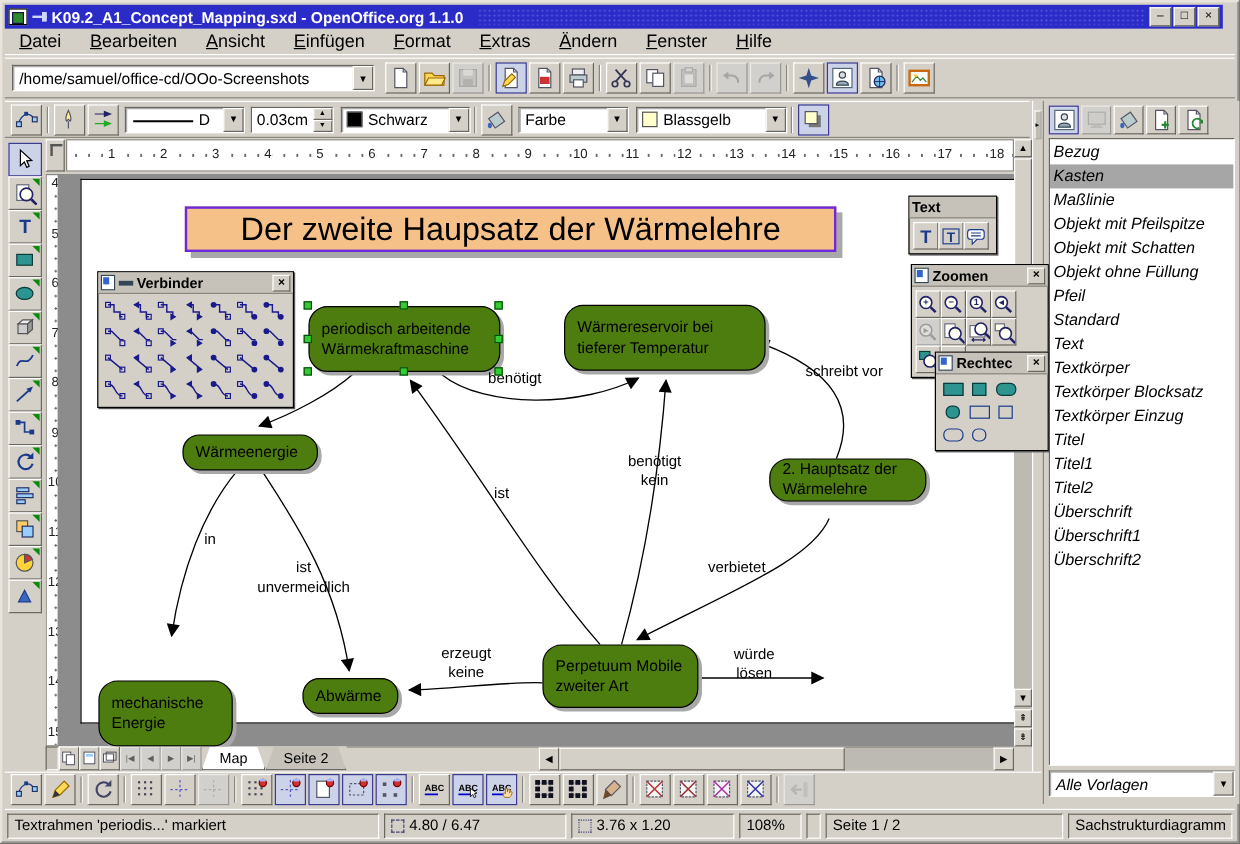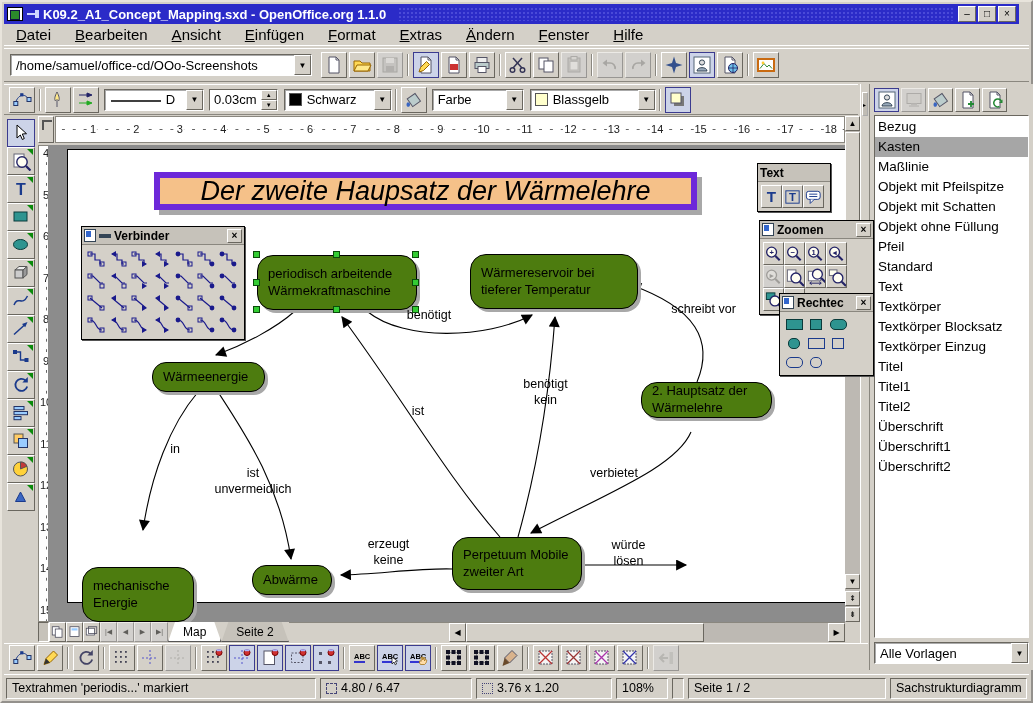--- a/index.html
+++ b/index.html
@@ -49,40 +49,40 @@
   
   .ltoolbar{position:absolute;left:2px;top:115px;width:34px;bottom:33px;background:#d4d0c8;display:flex;flex-direction:column;align-items:center;padding-top:2px;}
   .ltoolbar .ib{width:28px;height:28px;margin:0 0 0 0;}
   .flag::after{content:"";position:absolute;right:1px;top:1px;border-left:6px solid transparent;border-top:6px solid #0a8a0a;}
   
   .canvas{position:absolute;left:46px;top:143px;width:797px;height:477px;background:#8c8c8c;overflow:hidden;}
   .page{position:absolute;left:19px;top:4px;right:-2px;height:454px;background:#fff;border:1px solid #000;border-right:none;}
   .wires{position:absolute;left:0;top:0;z-index:2;}
   .node{position:absolute;z-index:3;background:#4d7c0f;border:1.6px solid #000;border-radius:16px;box-shadow:3px 3px 0 #a8a8a8;display:flex;align-items:center;padding:4px 10px;font-size:13px;line-height:1.3;white-space:pre-line;}
   .node.small{border-radius:14px;}
-  .banner{position:absolute;z-index:3;background:#f5c189;border:6px solid #6d28d9;box-shadow:5px 5px 0 #a8a8a8;display:flex;align-items:center;justify-content:center;font-size:27px;font-style:italic;}
+  .banner{position:absolute;z-index:3;background:#f5c189;border:2px solid #6d28d9;box-shadow:5px 5px 0 #a8a8a8;display:flex;align-items:center;justify-content:center;font-size:27px;}
   .elabel{position:absolute;z-index:3;font-size:12.5px;text-align:center;white-space:pre-line;line-height:1.3;}
   .handle{position:absolute;z-index:4;width:7px;height:7px;background:#33cc33;border:1px solid #0a4a0a;}
   
   .palette{position:absolute;z-index:6;background:#d4d0c8;border:1px solid #000;box-shadow:1px 1px 0 #555;}
   .pal-title{height:18px;background:#c6c2ba;border-bottom:1px solid #8a877f;display:flex;align-items:center;gap:3px;padding:0 2px;font-weight:bold;font-size:12px;}
   .pal-doc{width:12px;height:13px;background:#fff;border:1px solid #345;position:relative;}
   .pal-doc::after{content:"";position:absolute;left:1px;top:1px;width:5px;height:6px;background:#36c;}
   .pal-pin{width:12px;height:4px;background:#345;margin-top:1px;}
   .pal-x{margin-left:auto;width:15px;height:14px;font-size:10px;font-weight:bold;}
   .pal-body{padding:3px;display:flex;flex-wrap:wrap;}
   .vcell{width:22px;height:22px;display:flex;align-items:center;justify-content:center;}
   .zcell{width:21px;height:23px;}
   .rcell{width:22px;height:19px;display:flex;align-items:center;justify-content:center;}
   .rc{border:1px solid #1a3a8c;}
   .rc.fill{background:#2e9490;border-color:#0a3a3a;}
   
   .splitter{position:absolute;left:858px;top:82px;width:9px;bottom:33px;background:#d4d0c8;border-left:1px solid #fff;}
   .splitter .gr{position:absolute;top:8px;left:1px;width:6px;height:24px;background:#c0bcb4;border:1px outset #fff;font-size:6px;line-height:24px;}
-  .stylist{position:absolute;left:867px;top:82px;width:164px;height:586px;background:#d4d0c8;border-left:1px solid #8a877f;padding:3px;}
+  .stylist{position:absolute;left:867px;top:82px;width:164px;height:586px;background:#d4d0c8;border-left:1px solid #8a877f;padding:3px;font-style:italic;}
   .sty-head{display:flex;align-items:center;height:26px;}
   .sty-head .ib{width:25px;height:24px;}
   .stylist-list{position:absolute;left:4px;top:31px;width:155px;bottom:32px;background:#fff;border:1px solid;border-color:#6a675f #fff #fff #6a675f;overflow:hidden;padding-top:1px;}
   .style-item{height:20px;line-height:20px;padding:0 3px;font-size:13.5px;white-space:nowrap;}
   .style-item.sel{background:#a6a6a6;}
   .sty-combo{position:absolute;left:4px;bottom:6px;width:155px;height:22px;}
   
   .vscroll{position:absolute;left:843px;top:114px;width:15px;height:506px;background:#bdb9b3;}
   .sb{position:absolute;left:0;width:15px;background:#d4d0c8;border:1px solid;border-color:#fff #6a675f #6a675f #fff;font-size:8px;display:flex;align-items:center;justify-content:center;}
   

